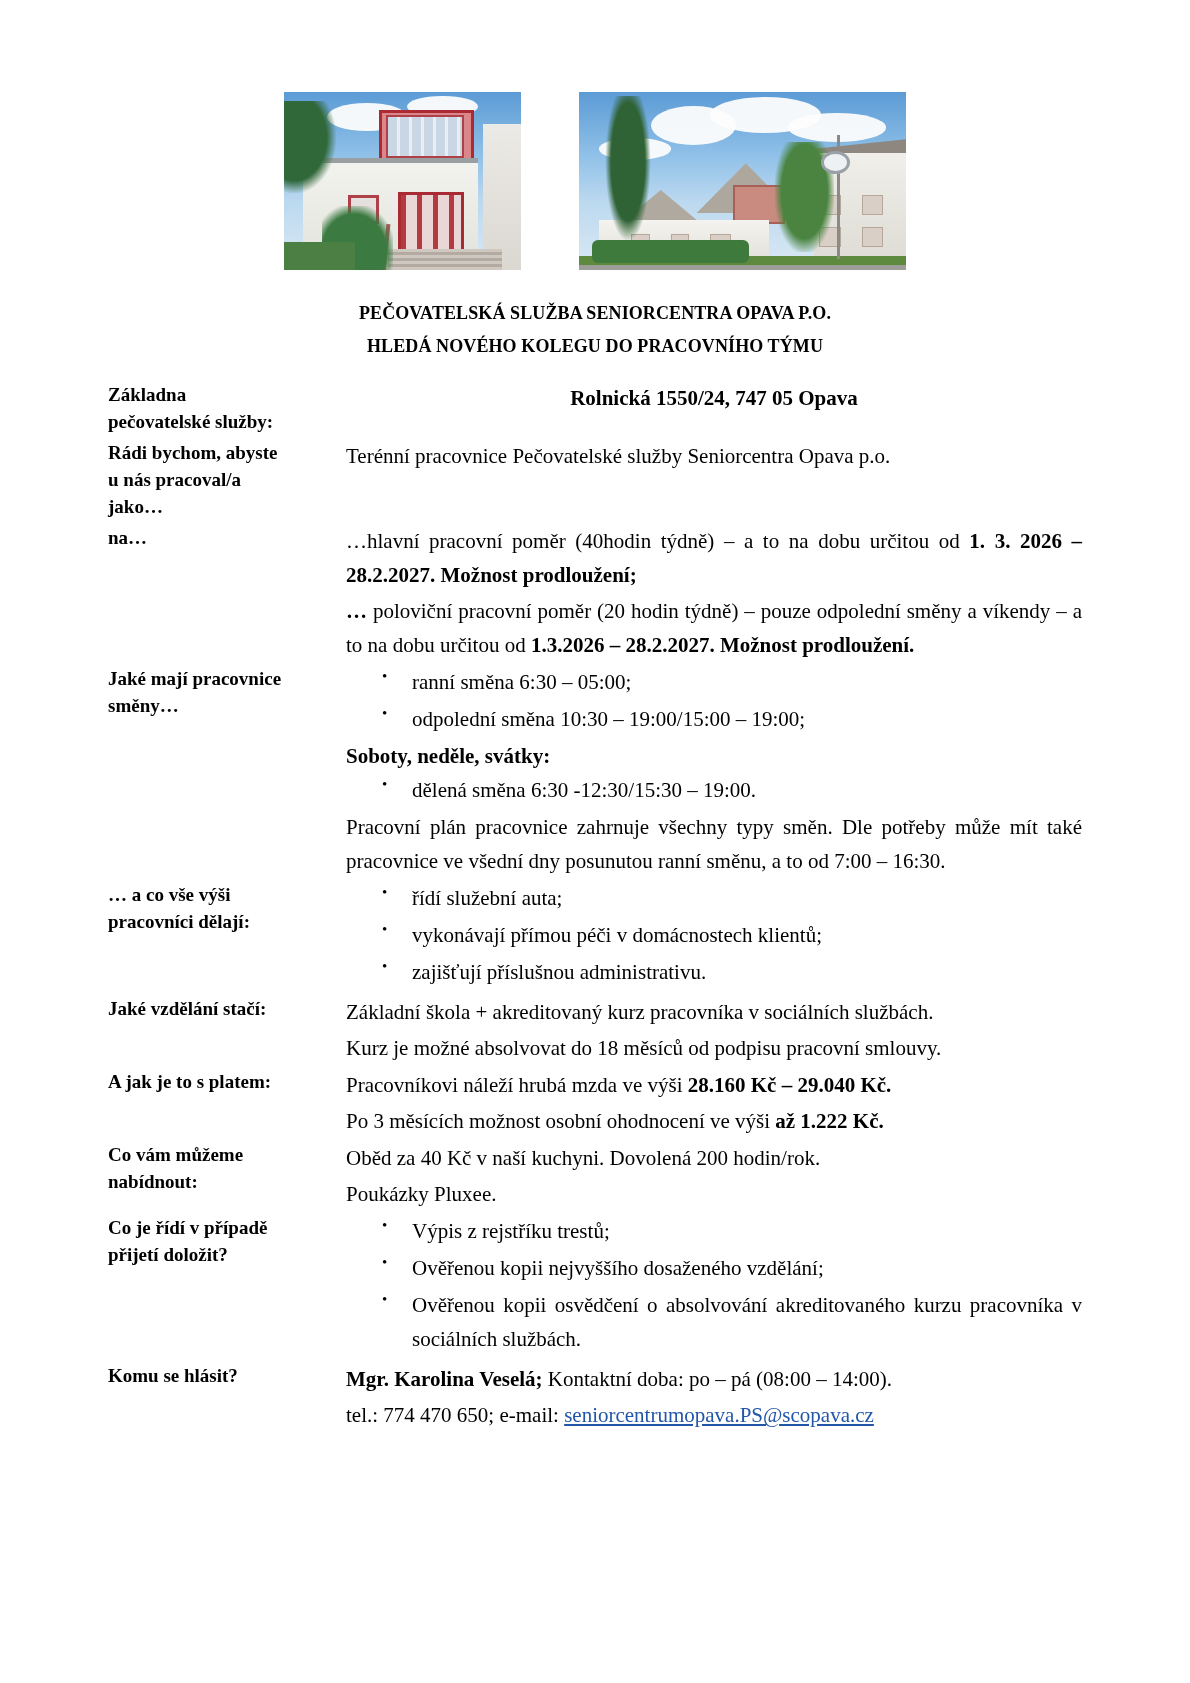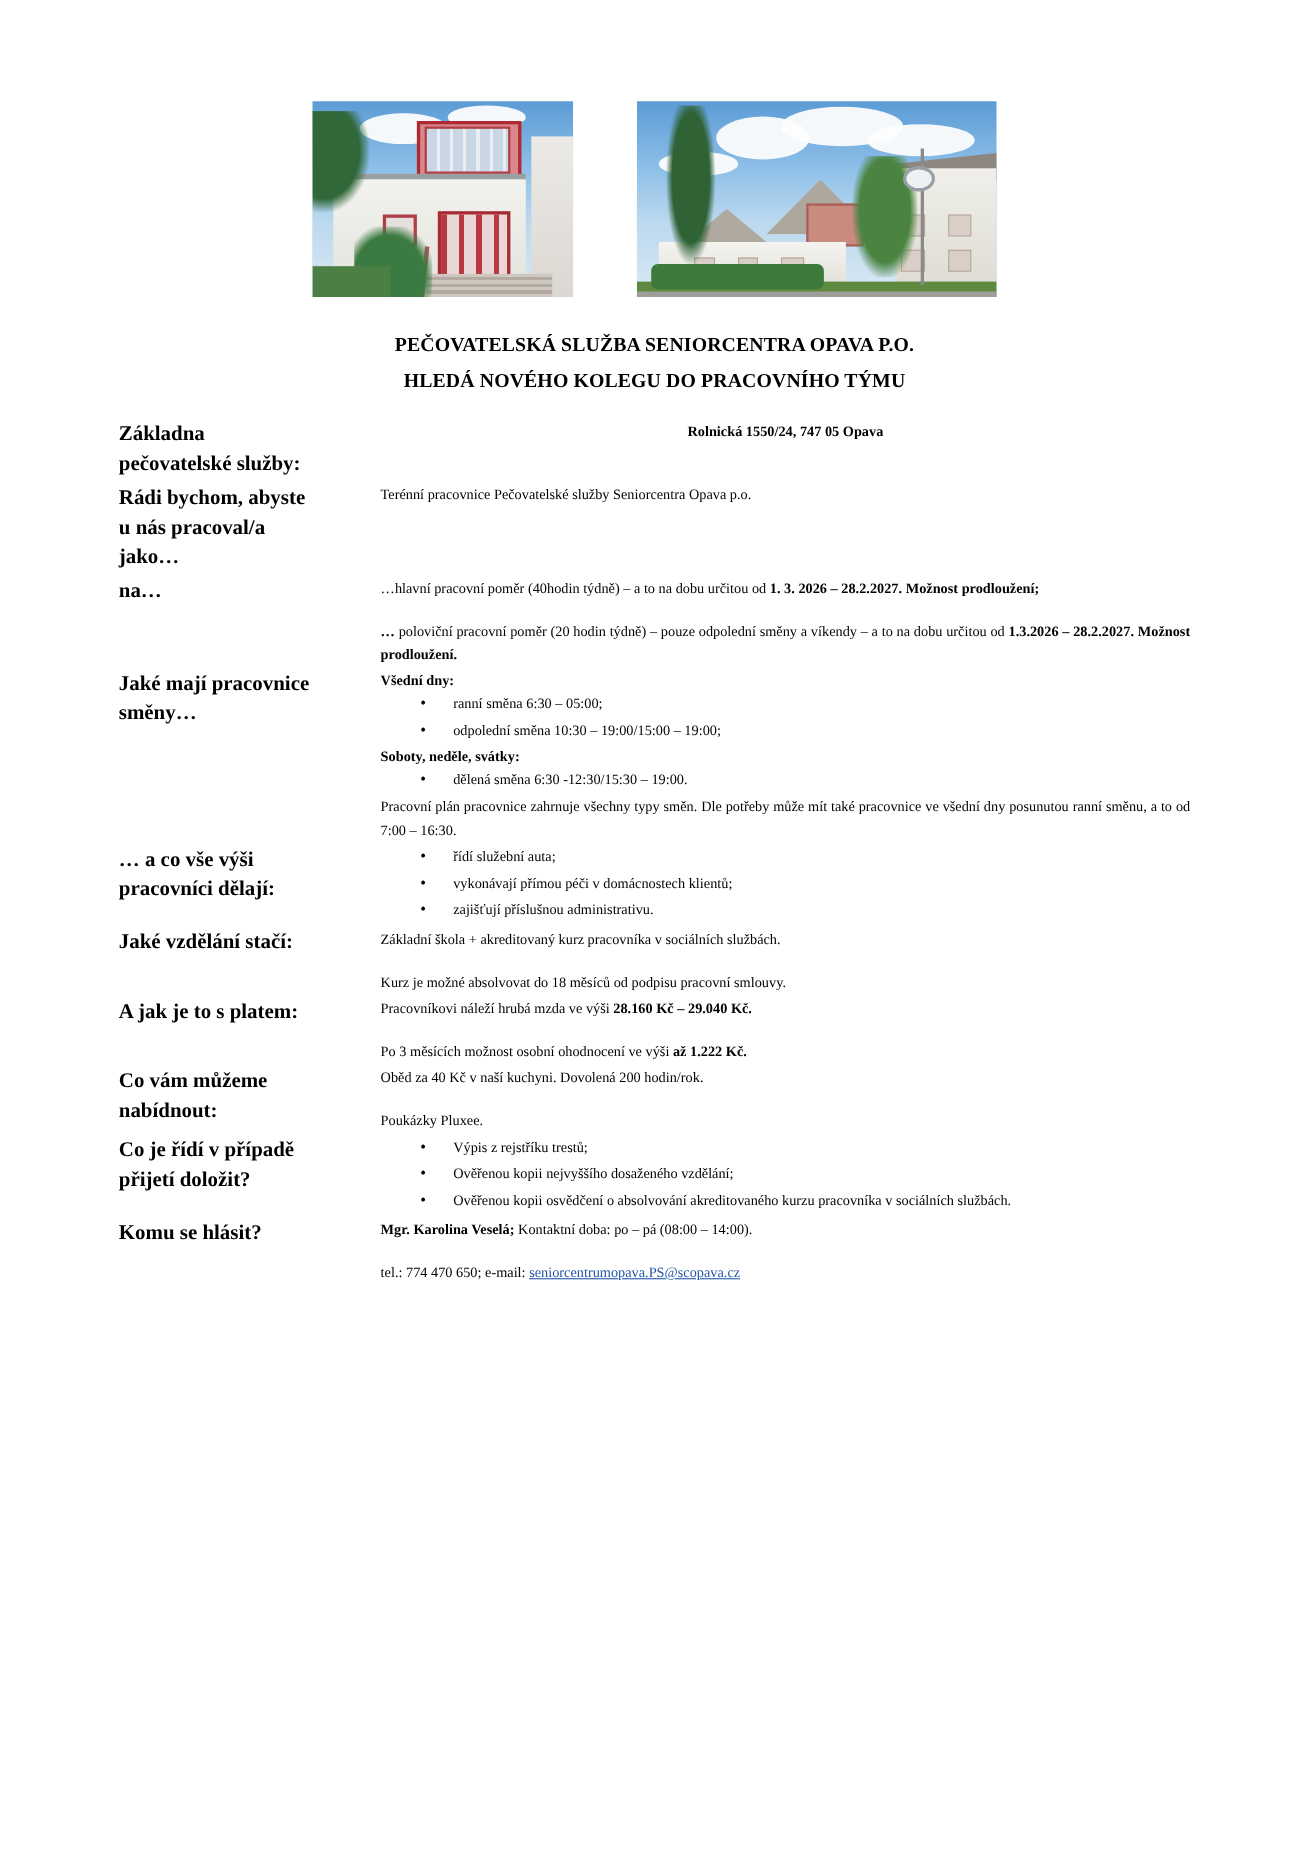--- a/index.html
+++ b/index.html
@@ -199,29 +199,29 @@
     width: 238px;
     flex: 0 0 238px;
     font-weight: bold;
     font-size: 19px;
     line-height: 1.42;
     padding-top: 1px;
     box-sizing: border-box;
   }
   .col-content {
     flex: 1 1 auto;
-    font-size: 13px;
+    font-size: 21px;
     line-height: 1.62;
     min-width: 0;
   }
   .just { text-align: justify; }
   .center { text-align: center; font-weight: bold; }
   .b { font-weight: bold; }
   .p { margin: 0; }
-  .p + .p { margin-top: 18px; }
+  .p + .p { margin-top: 2px; }
   ul.bullets {
     margin: 0;
     padding: 0 0 0 66px;
     list-style: none;
   }
   ul.bullets li {
     position: relative;
     margin: 0 0 3px 0;
     line-height: 1.62;
   }
@@ -327,21 +327,20 @@
         <p class="p"><span class="b">…</span><span> poloviční pracovní poměr (20 hodin týdně) – pouze odpolední směny a víkendy – a to na dobu určitou od </span><span class="b">1.3.2026 – 28.2.2027. Možnost prodloužení.</span></p>
       </div>
     </div>
 
     <div class="row row-space">
       <div class="col-label">
         <div>Jaké mají pracovnice</div>
         <div>směny…</div>
       </div>
       <div class="col-content">
-        <p class="p b">Všední dny:</p>
         <ul class="bullets">
           <li>ranní směna 6:30 – 05:00;</li>
           <li>odpolední směna 10:30 – 19:00/15:00 – 19:00;</li>
         </ul>
         <p class="p b">Soboty, neděle, svátky:</p>
         <ul class="bullets">
           <li>dělená směna 6:30 -12:30/15:30 – 19:00.</li>
         </ul>
         <p class="p just">Pracovní plán pracovnice zahrnuje všechny typy směn. Dle potřeby může mít také pracovnice ve všední dny posunutou ranní směnu, a to od 7:00 – 16:30.</p>
       </div>

